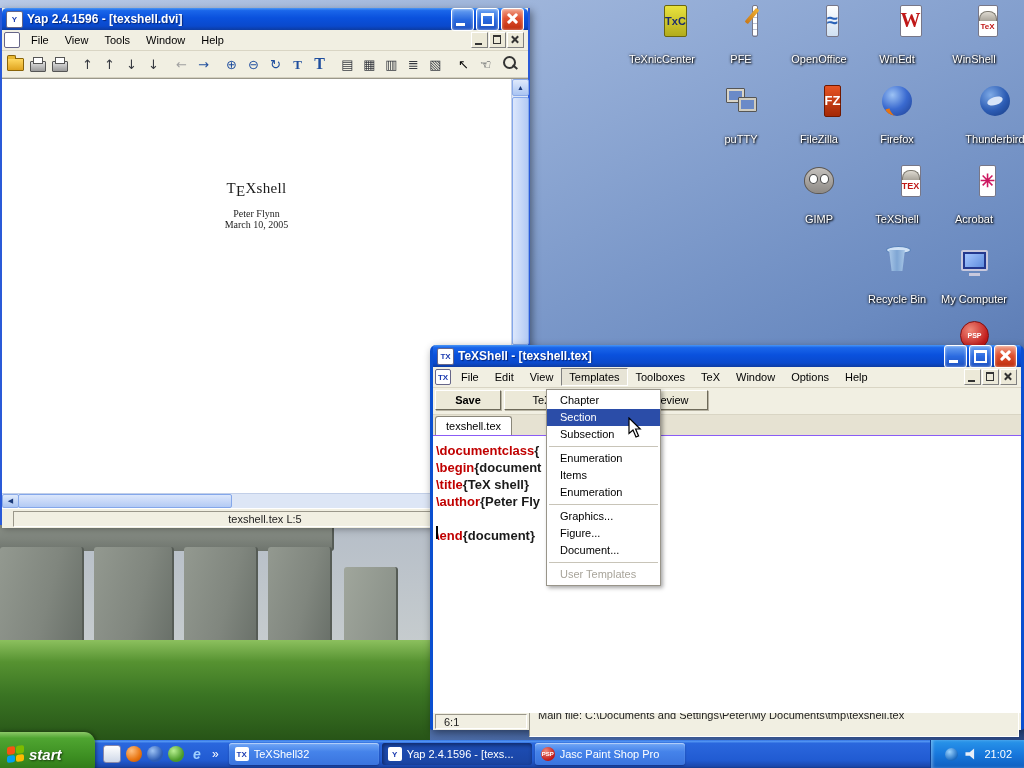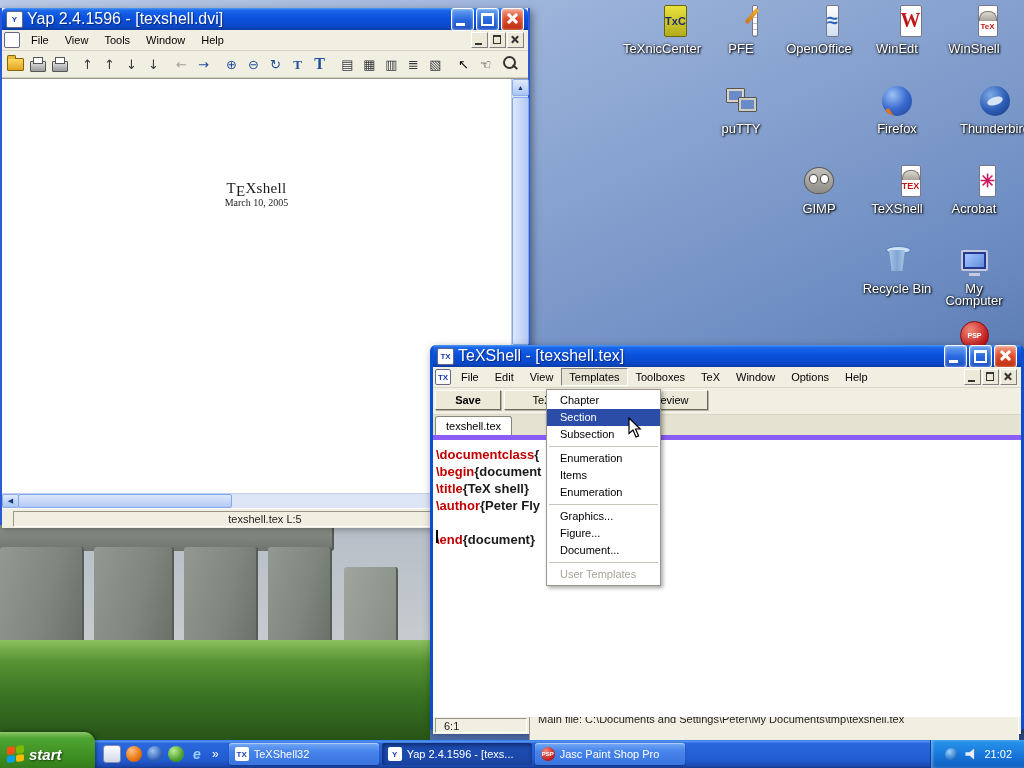--- a/index.html
+++ b/index.html
@@ -17,21 +17,21 @@
   .lintel{left:0;top:0;width:332px;height:26px;border-radius:0 0 3px 3px;
     background:linear-gradient(#8f958c,#6e746d);}
   .s1{left:0;top:22px;width:82px;height:114px;}
   .s2{left:94px;top:22px;width:78px;height:120px;}
   .s3{left:184px;top:22px;width:72px;height:126px;}
   .s4{left:268px;top:22px;width:62px;height:118px;}
   .s5{left:344px;top:42px;width:52px;height:100px;background:linear-gradient(105deg,#a0a69c,#858c84);}
   
   .dicon{position:absolute;width:78px;text-align:center;z-index:5;cursor:default;}
   .ic{width:33px;height:33px;margin:0 auto;position:relative;display:flex;align-items:center;justify-content:center;}
-  .ilabel{margin-top:6px;font-size:13px;color:#fff;text-shadow:1px 1px 2px #000,0 0 3px #000;line-height:12px;}
+  .ilabel{margin-top:16px;font-size:11px;color:#fff;text-shadow:1px 1px 2px #000,0 0 3px #000;line-height:12px;}
   .tile{display:flex;align-items:center;justify-content:center;width:30px;height:30px;border:1px solid #778;
     background:#fff;border-radius:2px;font-weight:bold;margin-left:27px;}
   .ic-texnic .tile{background:linear-gradient(#e9e23e,#b2ac1c);border-color:#6a660e;color:#1c2c6e;font-size:11px;}
   .ic-pfe .tile{background:repeating-linear-gradient(#fff 0 5px,#b9c2d8 5px 6px);position:relative;}
   .ic-pfe .pencil{position:absolute;right:4px;top:3px;width:4px;height:18px;background:linear-gradient(#f0b030,#c87818);transform:rotate(40deg);border-radius:1px;}
   .ic-oo .tile{background:linear-gradient(#ffffff,#cfe0f2);color:#2a62b8;font-size:20px;}
   .ic-winedt .tile{color:#c01818;font-size:20px;font-family:"Liberation Serif",serif;}
   .ic-winshell .tile,.ic-texshell .tile{flex-direction:column;gap:1px;}
   .shell{width:16px;height:9px;border-radius:8px 8px 0 0;background:linear-gradient(#ddd9d0,#a9a49a);border:1px solid #7e7a70;border-bottom:none;}
   .redtex{color:#c01818;font-size:8px;font-weight:bold;}
@@ -57,21 +57,21 @@
   .ic-mc .mon{width:23px;height:17px;background:#24398f;border:2px solid #c9c9dd;border-radius:2px;position:relative;}
   .ic-mc .mon::before{content:"";position:absolute;inset:2px;background:linear-gradient(135deg,#a5c6ff,#5f8ddd);}
   .ic-mc .mon::after{content:"";position:absolute;left:6px;bottom:-7px;width:11px;height:3px;background:#c9c9dd;}
   .psp-orb{position:absolute;left:960px;top:321px;width:27px;height:27px;border-radius:50%;z-index:5;
     background:radial-gradient(circle at 35% 30%,#f08a7a,#c01818 70%);border:1px solid #801010;
     display:flex;align-items:center;justify-content:center;color:#fff;font-size:7px;font-weight:bold;}
   
   .win{position:absolute;box-shadow:2px 3px 8px rgba(0,0,0,.45);}
   .tbar{height:22px;display:flex;align-items:center;padding:0 4px;gap:4px;border-radius:5px 5px 0 0;
     background:linear-gradient(180deg,#4a96f4 0%,#1a66ea 12%,#0a51dd 45%,#0a49cc 82%,#0d3ca2 100%);}
-  .ttl{flex:1;color:#fff;font-weight:normal;font-size:16px;text-shadow:1px 1px 1px rgba(0,20,80,.7);white-space:nowrap;overflow:hidden;}
+  .ttl{flex:1;color:#fff;font-weight:bold;font-size:12px;text-shadow:1px 1px 1px rgba(0,20,80,.7);white-space:nowrap;overflow:hidden;}
   .ticon{width:15px;height:15px;background:#fff;border:1px solid #668;border-radius:2px;display:flex;align-items:center;justify-content:center;font-size:8px;font-weight:bold;color:#1c3cb0;}
   .tbtns{display:flex;gap:2px;}
   .w-ctl{position:relative;width:21px;height:21px;border-radius:3px;border:1px solid #fff;
     background:linear-gradient(#6aa2f2,#2a6ae0 50%,#1e50c0);box-shadow:inset 0 0 3px rgba(255,255,255,.6);}
   .w-ctl.close{background:linear-gradient(#f0a088,#e05030 45%,#bc2c0c);}
   .w-ctl.min::after{content:"";position:absolute;left:4px;bottom:4px;width:9px;height:3px;background:#fff;}
   .w-ctl.max::after{content:"";position:absolute;left:4px;top:4px;width:9px;height:8px;border:2px solid #fff;border-top-width:3px;}
   .w-ctl.close::before,.w-ctl.close::after{content:"";position:absolute;left:9px;top:3px;width:3px;height:13px;background:#fff;border-radius:1px;}
   .w-ctl.close::before{transform:rotate(45deg);} .w-ctl.close::after{transform:rotate(-45deg);}
   .mbar{height:20px;background:#f1efe2;display:flex;align-items:center;font-size:11px;color:#000;border-bottom:1px solid #d9d5c4;padding:0 2px;}
@@ -115,21 +115,21 @@
   .ystatus{height:19px;background:#f1efe2;border-top:1px solid #fff;display:flex;align-items:center;justify-content:center;}
   .sunken{border:1px solid;border-color:#9a978a #fff #fff #9a978a;font-size:11px;color:#222;padding:1px 8px;background:#f1efe2;}
   .ystatus .sunken{width:96%;text-align:center;box-sizing:border-box;}
   
   .texwin{left:430px;top:345px;width:594px;height:385px;background:#f1efe2;border:3px solid #0b4fd0;border-top:none;
     border-radius:6px 6px 3px 3px;box-sizing:border-box;z-index:30;}
   .texwin .tbar{border-radius:3px 3px 0 0;}
   .tstool{height:26px;background:#f1efe2;position:relative;border-bottom:1px solid #d9d5c4;}
   .btn3d{position:absolute;top:2px;height:20px;background:#ece9d8;border:1px solid;border-color:#fff #6e6a5a #6e6a5a #fff;
     box-shadow:1px 1px 0 #b8b4a4;font-size:11px;display:flex;align-items:center;justify-content:center;color:#000;}
-  .tabrow{height:20px;background:#e6e2d2;display:flex;align-items:flex-end;padding-left:2px;border-bottom:5px solid #8b5cf6;}
+  .tabrow{height:20px;background:#e6e2d2;display:flex;align-items:flex-end;padding-left:2px;border-bottom:1px solid #8b5cf6;}
   .tab{height:18px;background:#fff;border:1px solid #8a877a;border-bottom:none;border-radius:3px 3px 0 0;
     font-size:11px;display:flex;align-items:center;padding:0 10px;}
   .editor{position:relative;height:277px;background:#fff;font:bold 13px "Liberation Sans",sans-serif;padding:6px 0 0 3px;box-sizing:border-box;overflow:hidden;}
   .eline{height:17px;line-height:17px;white-space:pre;}
   .cmd{color:#c00000;} .txt{color:#1a1a1a;}
   .caret{position:absolute;left:3px;top:90px;width:2px;height:13px;background:#000;}
   .tstatus{height:17px;background:#f1efe2;display:flex;gap:2px;padding:0 2px;align-items:center;}
   .tstatus .p1{width:92px;box-sizing:border-box;height:15px;line-height:13px;}
   .tstatus .p2{flex:1;box-sizing:border-box;height:30px;line-height:13px;white-space:nowrap;overflow:hidden;}
   
@@ -220,20 +220,26 @@
         </div>
       </div>
     <div class="ilabel">WinShell</div>
   </div>
   <div class="dicon" style="left:702px;top:84px;">
     <div class="ic ic-putty">
         <div class="m1"></div>
         <div class="m2"></div>
       </div>
     <div class="ilabel">puTTY</div>
+  </div>
+  <div class="dicon" style="left:780px;top:84px;">
+    <div class="ic ic-fz">
+        <div class="tile">FZ</div>
+      </div>
+    <div class="ilabel">FileZilla</div>
   </div>
   <div class="dicon" style="left:858px;top:84px;">
     <div class="ic ic-ff">
         <div class="orb"></div>
       </div>
     <div class="ilabel">Firefox</div>
   </div>
   <div class="dicon" style="left:956px;top:84px;">
     <div class="ic ic-tb">
         <div class="orb"></div>
@@ -332,20 +338,21 @@
       <span class="tsep"></span>
       <button class="tbn c-blk">↖</button>
       <button class="tbn c-dark">☜</button>
       <button class="tbn">
           <i class="sh-mag"></i>
         </button>
     </div>
     <div class="yap-content">
       <div class="docpage">
         <div class="doc-title"><span>T</span><span class="low">E</span><span>Xshell</span></div>
+        <div class="doc-author">Peter Flynn</div>
         <div class="doc-date">March 10, 2005</div>
       </div>
       <div class="sb-v">
         <div class="sb-btn up">▲</div>
         <div class="sb-thumb-v" style="top:18px;"></div>
         <div class="sb-btn down">▼</div>
       </div>
     </div>
     <div class="sb-h">
       <div class="sb-btn left" style="position:absolute;">◀</div>

